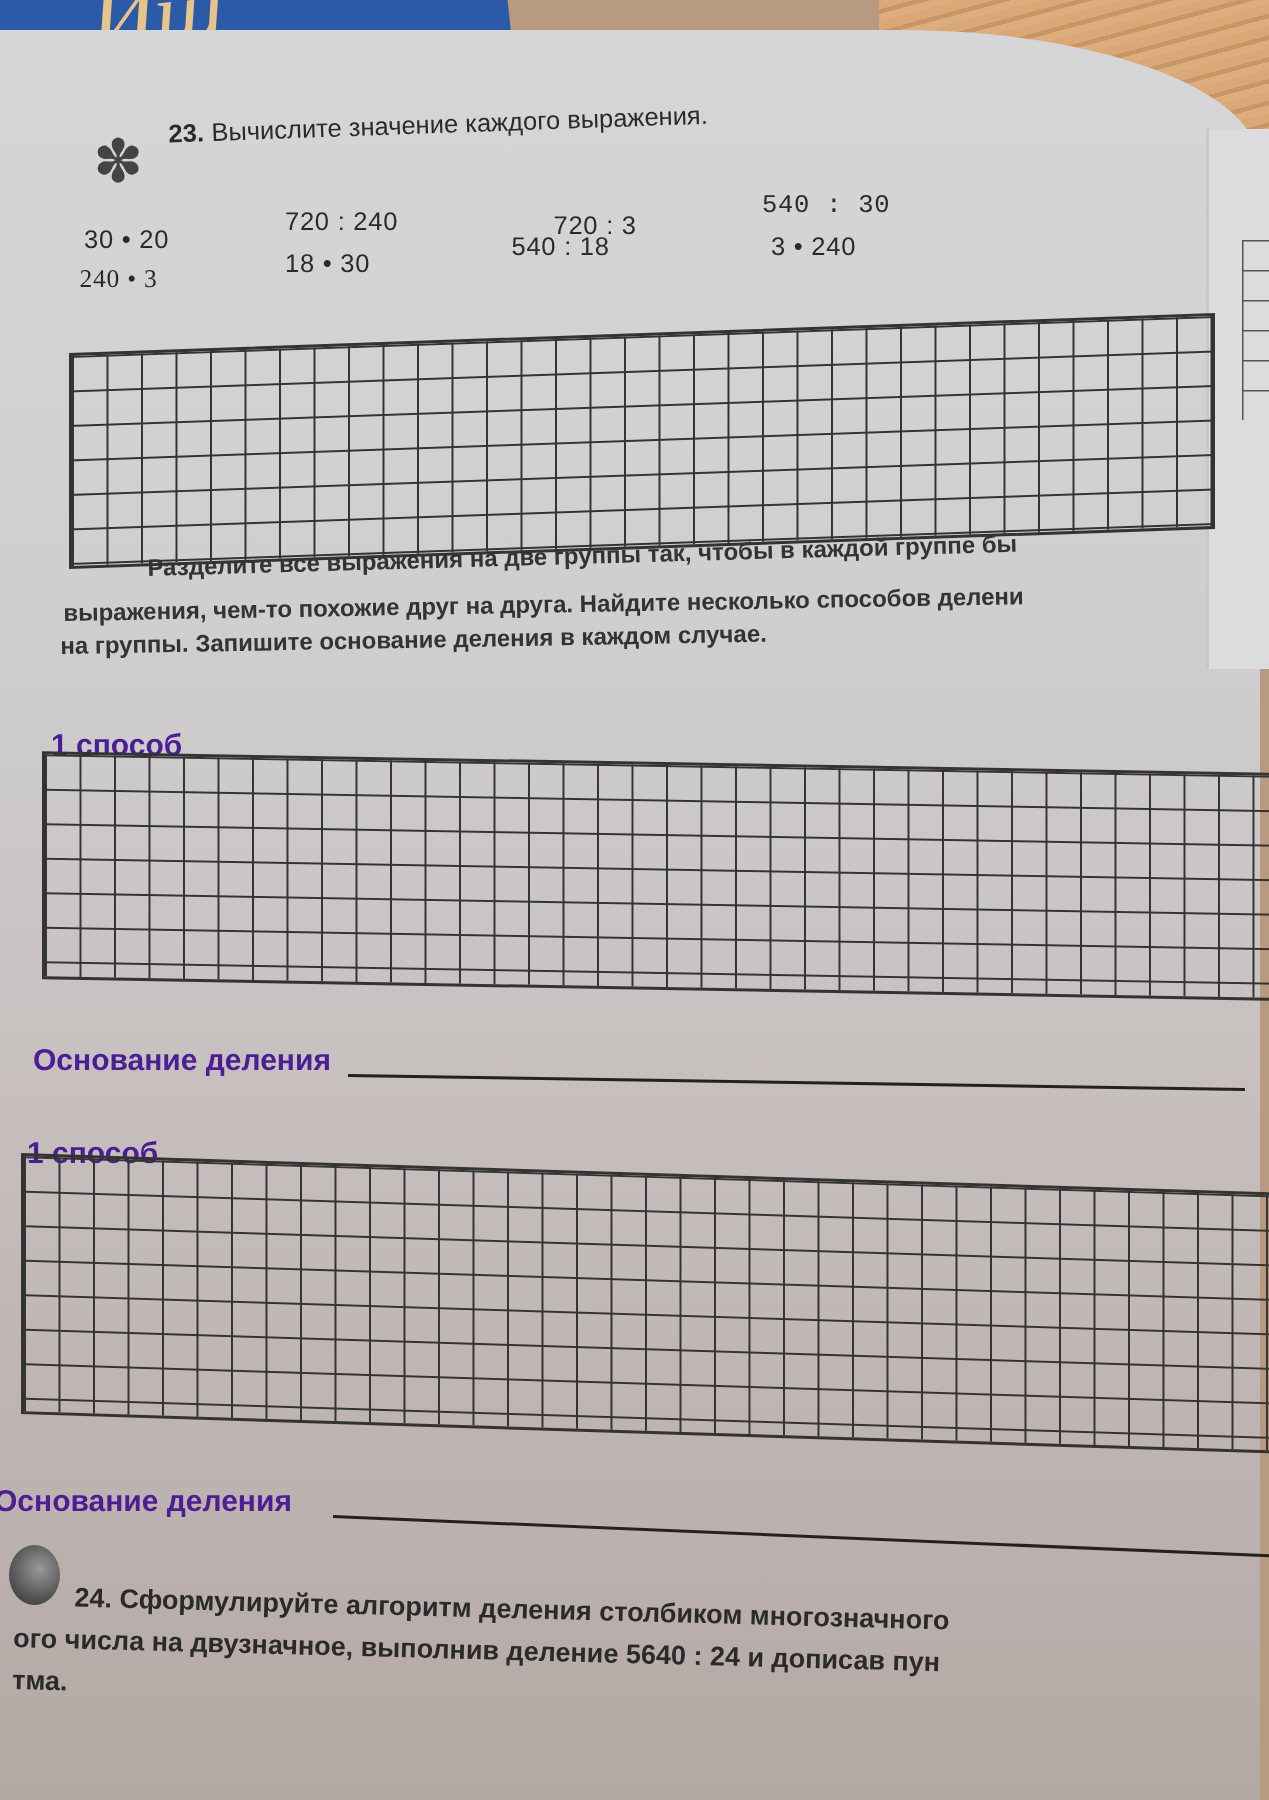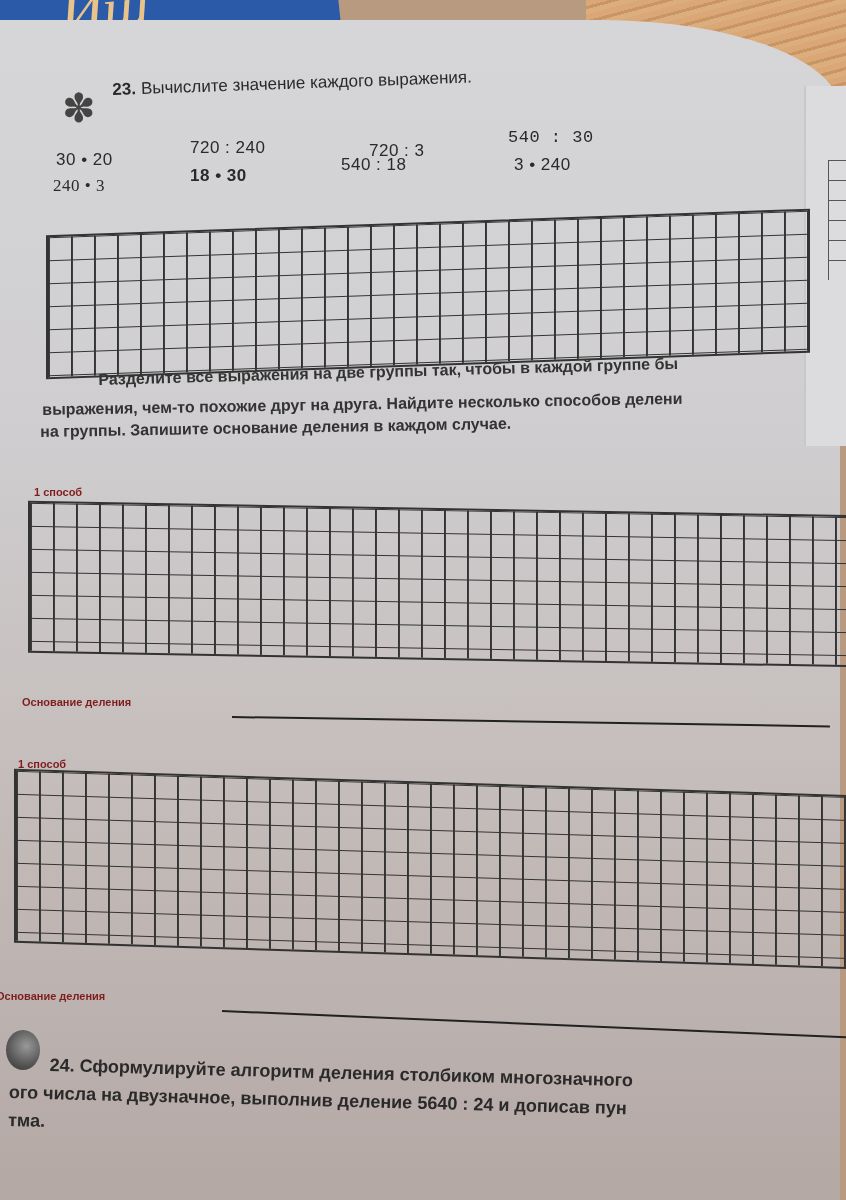--- a/index.html
+++ b/index.html
@@ -11,21 +11,21 @@
   .side-page{position:absolute;right:0;top:86px;width:40px;height:360px;background:#dcdcde;border-left:2px solid #c8c8ca;}
   .side-lines{position:absolute;right:0;top:160px;width:18px;height:120px;}
   .side-lines i{display:block;height:19px;border-top:1.5px solid #555;border-left:1.5px solid #555;}
   .puzzle{position:absolute;left:62px;top:88px;font-size:40px;color:#444;line-height:1;}
   .task-title{position:absolute;left:112px;top:80px;font-size:17px;transform:rotate(-2deg);transform-origin:left top;}
   .task-title b{font-weight:bold;margin-right:5px;}
   .expr{position:absolute;font-size:17px;letter-spacing:0.5px;}
   .grid{position:absolute;border:2px solid #333;background-color:transparent;
         background-image:linear-gradient(#333 1.5px,transparent 1.5px),linear-gradient(90deg,#333 1.5px,transparent 1.5px);background-size:23px 23px;}
   .para{position:absolute;font-size:16px;line-height:24px;font-weight:bold;color:#333;transform-origin:left top;}
-  .label{position:absolute;font-size:11px;font-weight:bold;color:#7f1d1d;}
+  .label{position:absolute;font-size:20px;font-weight:bold;color:#4c1d95;}
   .answer-line{position:absolute;height:2px;background:#222;transform-origin:left center;}
   .pin{position:absolute;width:34px;height:40px;border-radius:50%;background:radial-gradient(circle at 60% 40%,#999,#555 60%,#333);}
   .task24{position:absolute;left:10px;top:1050px;width:860px;font-size:18px;font-weight:bold;line-height:28px;color:#2a2a2a;transform:rotate(1.5deg);transform-origin:left top;}
 </style>
 </head>
 <body>
 
 <div class="bg-cover"></div>
 <div class="cover-title">Иш</div>
 <div class="bg-wood"></div>
@@ -42,21 +42,21 @@
   </div>
 
 <div class="puzzle">✽</div>
 <div class="task-title">
   <b>23.</b><span>Вычислите значение каждого выражения.</span>
 </div>
 
 <div class="expr" style="left:56px;top:150px;">30 • 20</div>
 <div class="expr" style="left:53px;top:176px;font-family:Liberation Serif, serif;">240 • 3</div>
 <div class="expr" style="left:190px;top:138px;">720 : 240</div>
-<div class="expr" style="left:190px;top:166px;font-weight:bold;">18 • 30</div>
+<div class="expr" style="left:190px;top:166px;">18 • 30</div>
 <div class="expr" style="left:369px;top:130px;margin-top:11px;">720 : 3</div>
 <div class="expr" style="left:341px;top:155px;">540 : 18</div>
 <div class="expr" style="left:508px;top:128px;font-family:Liberation Mono, monospace;">540 : 30</div>
 <div class="expr" style="left:514px;top:155px;">3 • 240</div>
 
 <div class="grid" style="left:46px;top:222px;width:760px;height:140px;transform:skewY(-2deg);"></div>
 
 <div class="para" style="left:98px;top:368px;transform:rotate(-1.6deg);">Разделите все выражения на две группы так, чтобы в каждой группе бы</div>
 <div class="para" style="left:42px;top:398px;transform:rotate(-1deg);">выражения, чем-то похожие друг на друга. Найдите несколько способов делени</div>
 <div class="para" style="left:40px;top:420px;transform:rotate(-1deg);">на группы. Запишите основание деления в каждом случае.</div>

